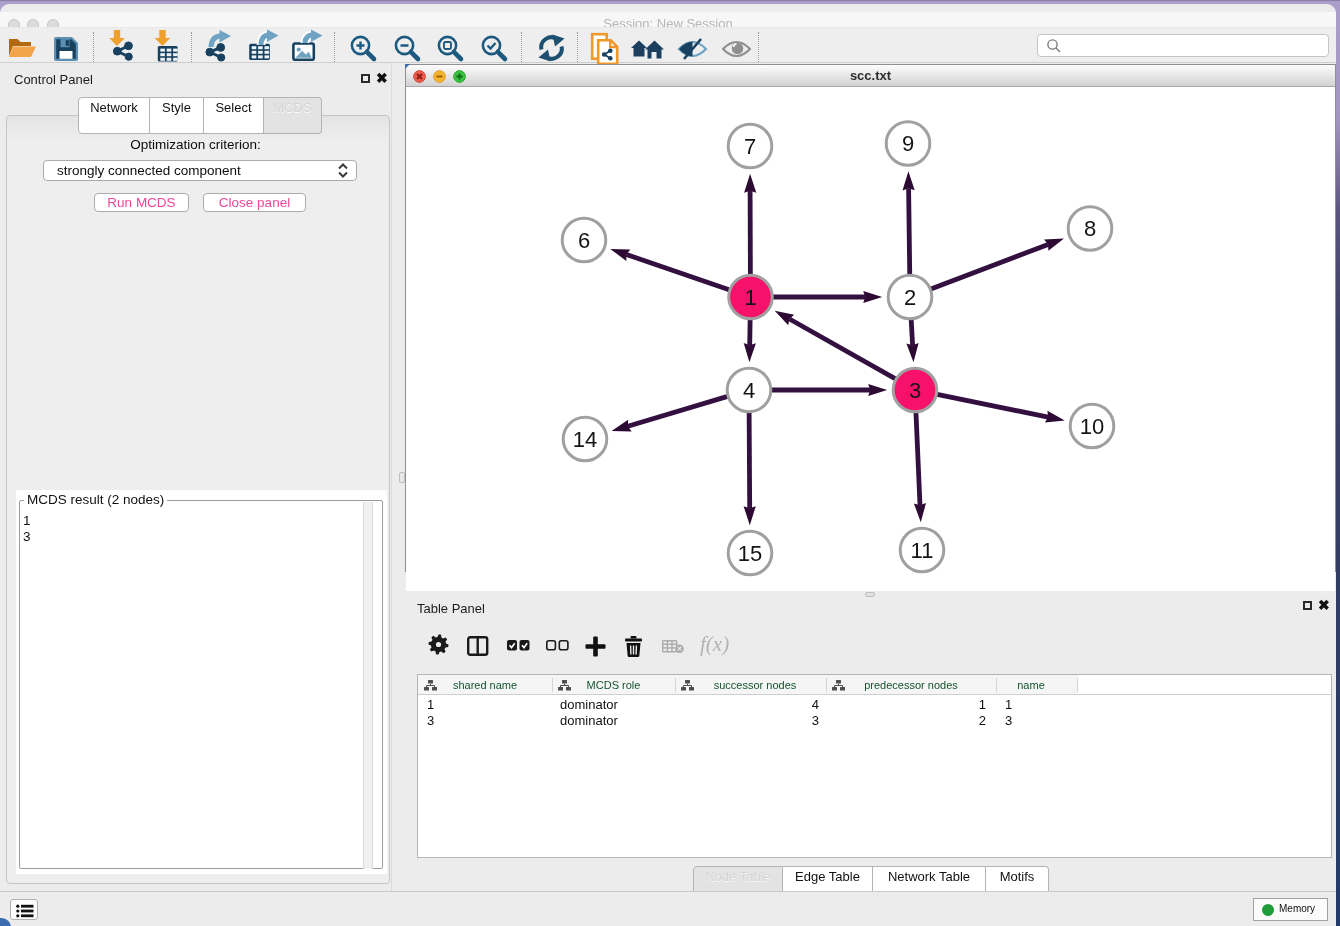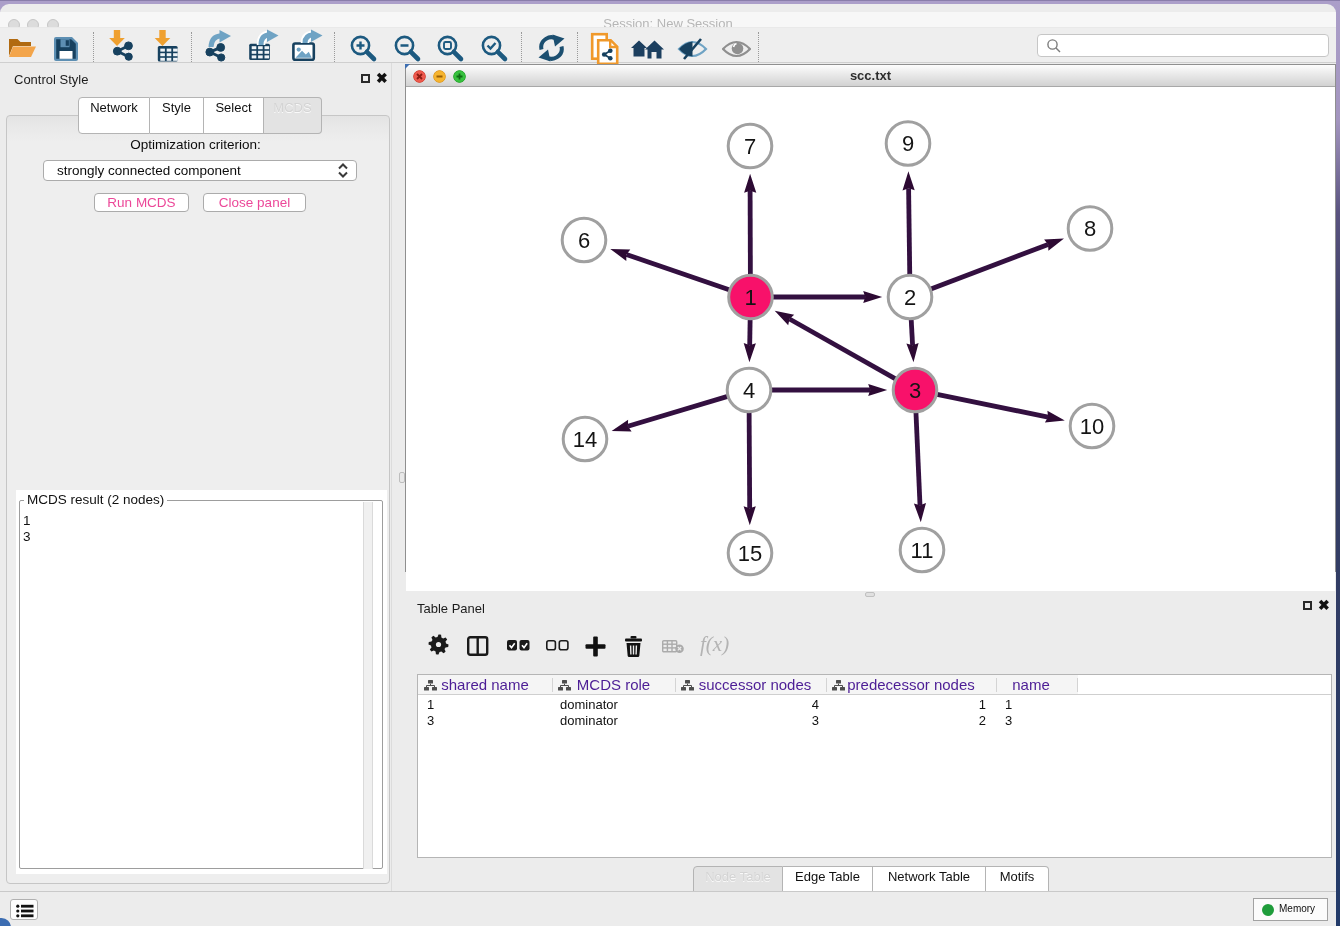--- a/index.html
+++ b/index.html
@@ -65,21 +65,21 @@
   border:1px solid #c0c0c0; border-radius:2px; }
 
 #tpanel { position:absolute; left:405px; top:593px; width:931px; height:294px; background:#ececec; }
 #tpanel-head { position:absolute; left:12px; top:4px; font-size:13px; color:#1c1c1c; }
 #ttoolbar { position:absolute; left:12px; top:36px; width:907px; height:42px; }
 #ttable { position:absolute; left:12px; top:77px; width:915px; height:184px; background:#fff;
   border:1px solid #b5b5b5; }
 #thead { position:absolute; left:0; top:0; width:100%; height:20px; background:#fff;
   border-bottom:1px solid #cfcfcf; }
 #theadbg { position:absolute; left:0; top:0; width:660px; height:19px; background:#f5f5f5; }
-.thcell { position:absolute; top:0; height:19px; font-size:15px; color:#4c1d95; text-align:center; line-height:20px; }
+.thcell { position:absolute; top:0; height:19px; font-size:11px; color:#14532d; text-align:center; line-height:20px; }
 .thsep { position:absolute; top:3px; height:14px; width:0; border-left:1px solid #d4d4d4; }
 .hicon { position:absolute; top:5px; }
 .trow { position:absolute; left:0; width:100%; height:16px; font-size:13px; color:#111; }
 .tcell { position:absolute; line-height:16px; }
 #ttabs { left:288px; top:269px; }
 
 #statusbar { position:absolute; left:0; top:887px; width:1336px; height:35px; background:#ececec;
   border-top:1px solid #c9c9c9; }
 #listbtn { position:absolute; left:10px; top:7px; width:28px; height:21px; background:#fdfdfd;
   border:1px solid #b1b1b1; border-radius:3px; }
@@ -250,21 +250,21 @@
     </svg>
     <div class="tsep" style="left:758px"></div>
     <div id="searchbox">
       <svg width="16" height="16" style="position:absolute;left:8px;top:3px">
         <circle cx="6.5" cy="6.5" r="4.6" fill="none" stroke="#7c7c7c" stroke-width="1.4"></circle>
         <line x1="10" y1="10" x2="14" y2="14" stroke="#7c7c7c" stroke-width="1.4"></line>
       </svg>
     </div>
   </div>
   <div id="cpanel">
-    <div id="cpanel-head">Control Style</div>
+    <div id="cpanel-head">Control Panel</div>
     <div class="wicon-sq" style="left:361px"></div>
     <div class="wicon-x" style="left:376px">✖</div>
     <div id="cp-content"></div>
     <div class="tabs" id="cptabs">
       <div class="tab first" style="width:72px">Network</div>
       <div class="tab" style="width:54px">Style</div>
       <div class="tab" style="width:60px">Select</div>
       <div class="tab last sel" style="width:58px">MCDS</div>
     </div>
     <div id="optlabel">Optimization criterion:</div>

